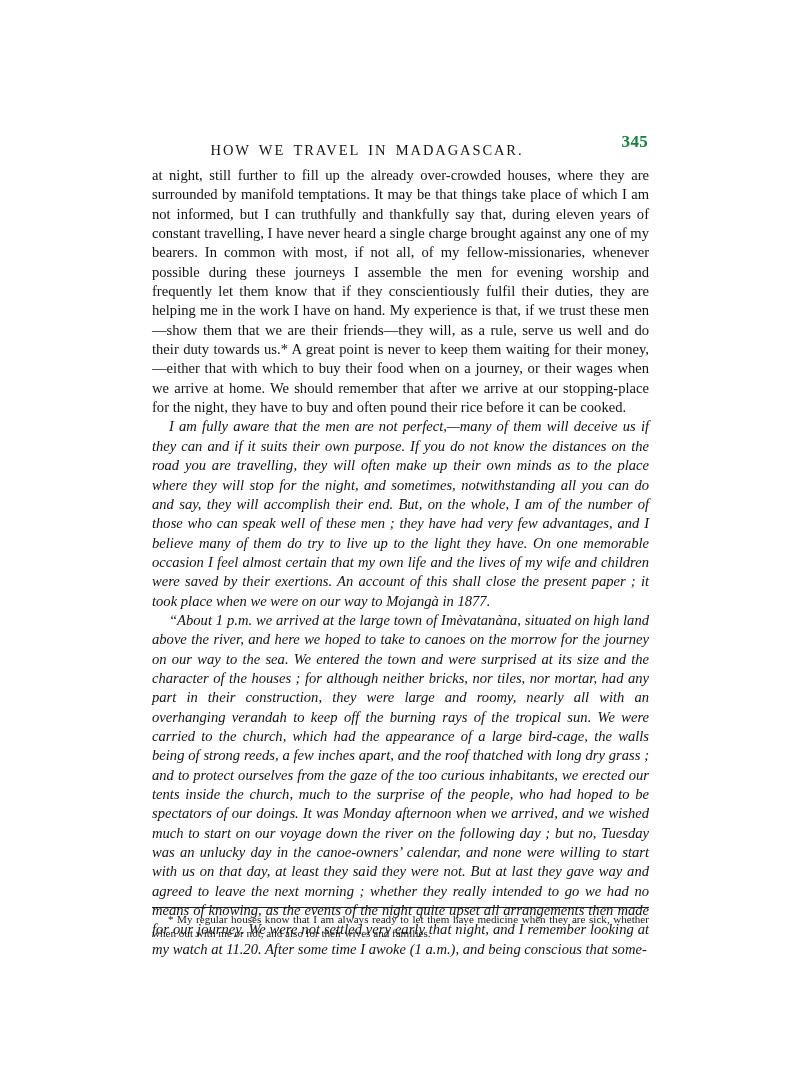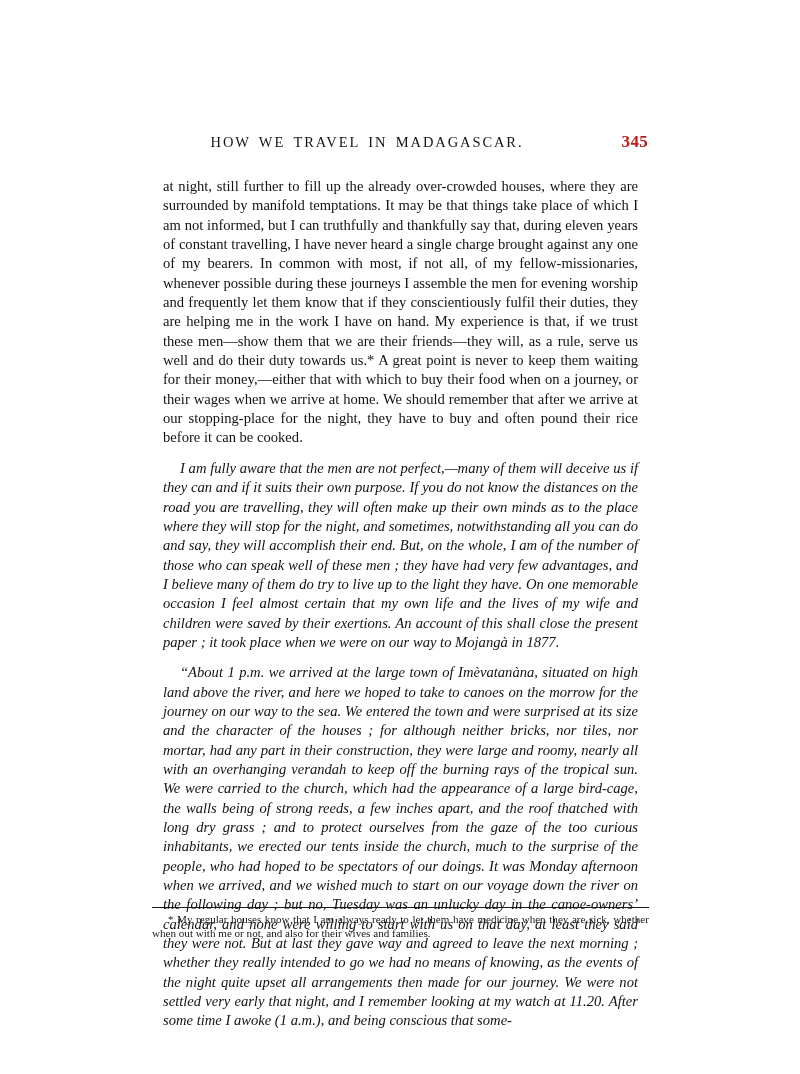--- a/index.html
+++ b/index.html
@@ -24,49 +24,49 @@
     position: absolute;
     left: 152px;
     top: 134px;
     width: 496px;
     height: 22px;
   }
 
   .running-head-title {
     position: absolute;
     left: 0;
-    top: 0;
+    top: 8px;
     width: 430px;
     text-align: center;
     font-size: 14.5px;
     letter-spacing: 1.9px;
     word-spacing: 3px;
     color: #141414;
   }
 
   .running-head-folio {
     position: absolute;
     right: 0;
     top: -2px;
     font-size: 17px;
     font-weight: bold;
-    color: #b91c1c;
+    color: #15803d;
     letter-spacing: 0.3px;
   }
 
   
   .body-column {
     position: absolute;
     left: 152px;
     top: 166px;
     width: 497px;
   }
 
   .para {
-    margin: 11px;
+    margin: 0;
     font-size: 14.6px;
     line-height: 19.35px;
     text-align: justify;
     text-justify: inter-word;
     color: #121212;
     hyphens: none;
   }
 
   .para.indented {
     text-indent: 17px;

